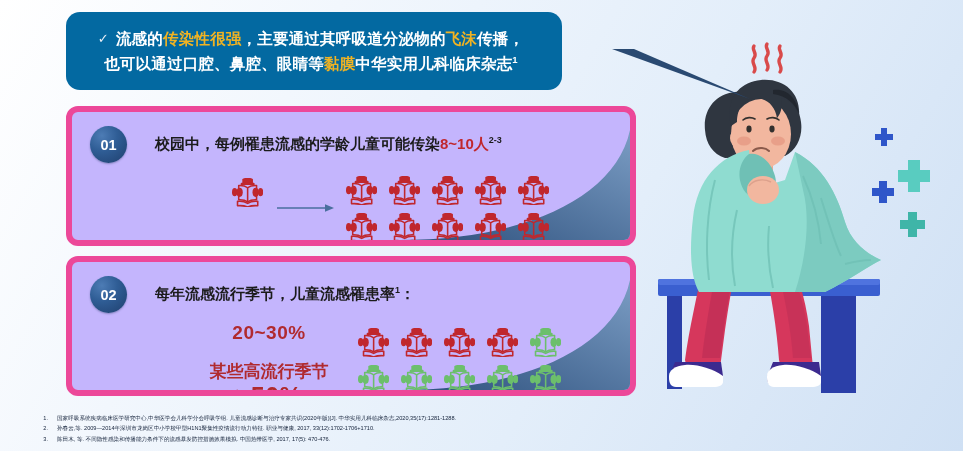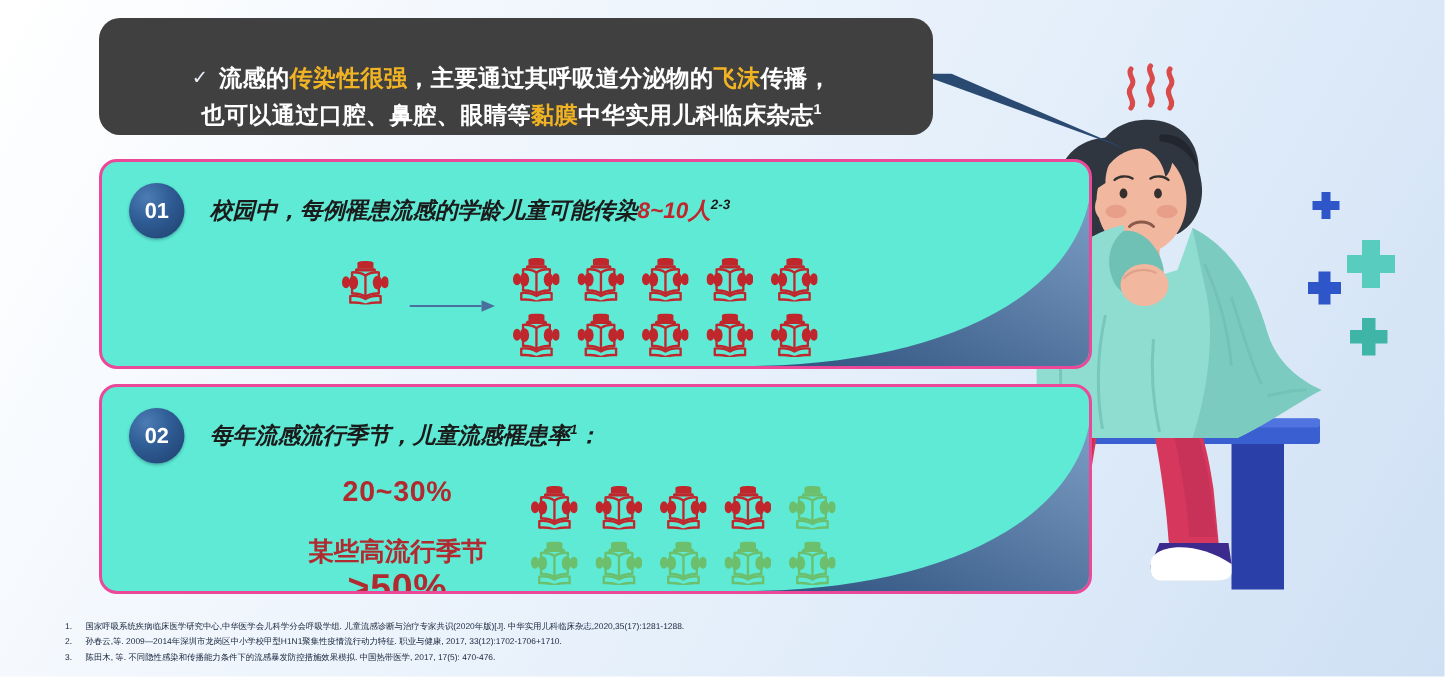--- a/index.html
+++ b/index.html
@@ -10,24 +10,24 @@
     position: relative;
   }
 
   
   #slide { position: absolute; inset: 0; }
 
   
   .bubble {
     position: absolute;
     left: 66px; top: 12px;
-    width: 556px; height: 78px;
-    background: #404040;
+    width: 496px; height: 78px;
+    background: #0369a1;
     border-radius: 14px;
-    display: flex; align-items: flex-end; justify-content: center;
+    display: flex; align-items: center; justify-content: center;
     z-index: 5;
   }
   .bubble-inner { padding: 0 16px 0 10px; }
   .bubble-line {
     color: #ffffff;
     font-weight: bold;
     font-size: 15.5px;
     line-height: 1.62;
     letter-spacing: .2px;
     text-align: center;
@@ -48,23 +48,23 @@
     position: absolute;
     left: 612px; top: 49px;
     width: 140px; height: 52px;
     z-index: 4;
   }
 
   
   .card {
     position: absolute;
     left: 66px;
-    width: 662px;
-    background: #5eead4;
-    border: 2px solid #ec4899;
+    width: 570px;
+    background: #c4b5fd;
+    border: 6px solid #ec4899;
     border-radius: 12px;
     overflow: hidden;
     z-index: 3;
   }
   #card-01 { top: 106px; height: 140px; }
   #card-02 { top: 256px; height: 140px; }
 
   .swoosh { position: absolute; right: 0; bottom: 0; width: 230px; height: 110px; pointer-events: none; }
 
   .card-head {
@@ -75,26 +75,25 @@
   .badge {
     width: 37px; height: 37px; border-radius: 50%;
     background: radial-gradient(circle at 32% 26%, #4d7cb5 0%, #2f5d95 42%, #1f3f6d 100%);
     color: #ffffff;
     font-size: 14.5px; font-weight: bold;
     display: flex; align-items: center; justify-content: center;
     flex: 0 0 auto;
     box-shadow: 0 1px 2px rgba(20,45,80,.35);
   }
   .card-title {
-    margin-left: 17px;
+    margin-left: 28px;
     font-size: 15px;
     font-weight: bold;
     color: #1b1b1b;
     white-space: nowrap;
-    font-style: italic;
   }
   .hl-red { color: #c0272d; }
   .sup-dark { font-size: 9px; vertical-align: super; color: #1b1b1b; font-weight: bold; }
 
   
   .c1-body { position: absolute; left: 0; top: 58px; width: 100%; height: 82px; }
   .single-icon { position: absolute; left: 160px; top: 8px; }
   .arrow { position: absolute; left: 205px; top: 33px; width: 58px; height: 10px; }
   .icon-grid {
     position: absolute;

